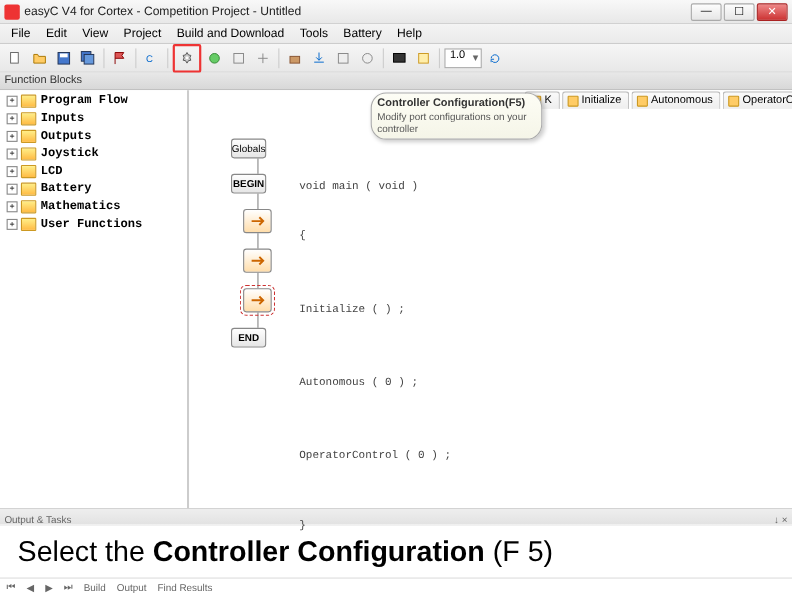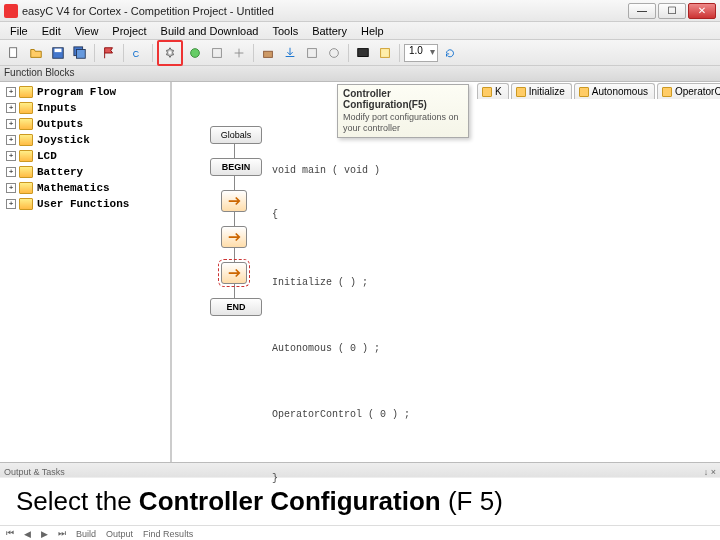--- a/index.html
+++ b/index.html
@@ -28,30 +28,30 @@
   .workspace { display: flex; height: 380px; }
   .sidebar { width: 172px; border-right: 2px solid #ccc; background: #fff; }
   .tree { padding: 2px; }
   .tree-item { display: flex; align-items: center; height: 16px; padding-left: 4px; font-size: 11px; cursor: pointer; }
   .tree-item .expand { width: 10px; height: 10px; border: 1px solid #888; display: flex; align-items: center; justify-content: center; font-size: 8px; line-height: 1; margin-right: 3px; background: #fff; }
   .tree-item .folder-ic { width: 14px; height: 12px; background: linear-gradient(#fe8,#fb4); border: 1px solid #c92; border-radius: 1px; margin-right: 4px; }
   .tree-item.bold .label { font-weight: bold; font-family: Liberation Mono, monospace; }
   
   .canvas { flex: 1; background: #fff; position: relative; }
   
-  .tooltip { position: absolute; left: 165px; top: 2px; width: 132px; background: linear-gradient(#fdfdf5,#f5f5e8); border: 1px solid #aaa; border-radius: 0; padding: 3px 5px; box-shadow: 2px 2px 4px rgba(0,0,0,0.2); z-index: 10; }
+  .tooltip { position: absolute; left: 165px; top: 2px; width: 156px; background: linear-gradient(#fdfdf5,#f5f5e8); border: 1px solid #aaa; border-radius: 14px; padding: 3px 5px; box-shadow: 2px 2px 4px rgba(0,0,0,0.2); z-index: 10; }
   .tooltip .tt-title { font-weight: bold; font-size: 10px; color: #333; margin-bottom: 2px; }
   .tooltip .tt-body { font-size: 9px; color: #555; line-height: 1.2; }
   
   .tabs-row { position: absolute; top: 0; left: 305px; right: 0; height: 18px; display: flex; gap: 2px; align-items: center; }
   .code-tab { height: 16px; padding: 1px 6px 1px 4px; border: 1px solid #bbb; border-bottom: none; border-radius: 3px 3px 0 0; background: linear-gradient(#fafafa,#eee); font-size: 10px; display: flex; align-items: center; gap: 3px; cursor: pointer; }
   .code-tab .tab-ic { width: 10px; height: 10px; background: #fc6; border: 1px solid #c92; border-radius: 1px; }
   
   .flow { position: absolute; left: 38px; top: 26px; }
-  .flow-block { width: 52px; height: 18px; border: 1px solid #888; border-radius: 3px; background: linear-gradient(#fefefe,#e6e6e6); font-size: 9px; display: flex; align-items: center; justify-content: center; margin-bottom: 0; position: relative; }
+  .flow-block { width: 32px; height: 18px; border: 1px solid #888; border-radius: 3px; background: linear-gradient(#fefefe,#e6e6e6); font-size: 9px; display: flex; align-items: center; justify-content: center; margin-bottom: 0; position: relative; }
   .flow-block.heavy { font-weight: bold; }
   .flow-line { width: 1px; height: 14px; background: #888; margin-left: 24px; }
   .flow-icon-block { width: 26px; height: 22px; border: 1px solid #888; border-radius: 3px; background: linear-gradient(#fff,#fda); margin-left: 11px; display:flex; align-items:center; justify-content:center; }
   .flow-icon-block svg { width: 14px; height: 14px; }
   .flow-icon-sel { outline: 1px dashed #c33; outline-offset: 2px; }
   
   .code-text { position: absolute; left: 100px; top: 38px; font-family: "Courier New", monospace; font-size: 10px; color: #444; line-height: 14px; white-space: pre; }
   
   .bottom-panel { border-top: 1px solid #bbb; }
   .bottom-header { height: 14px; background: linear-gradient(#eee,#e2e2e2); font-size: 9px; color: #666; padding: 4px 4px; display:flex; justify-content:space-between; }

